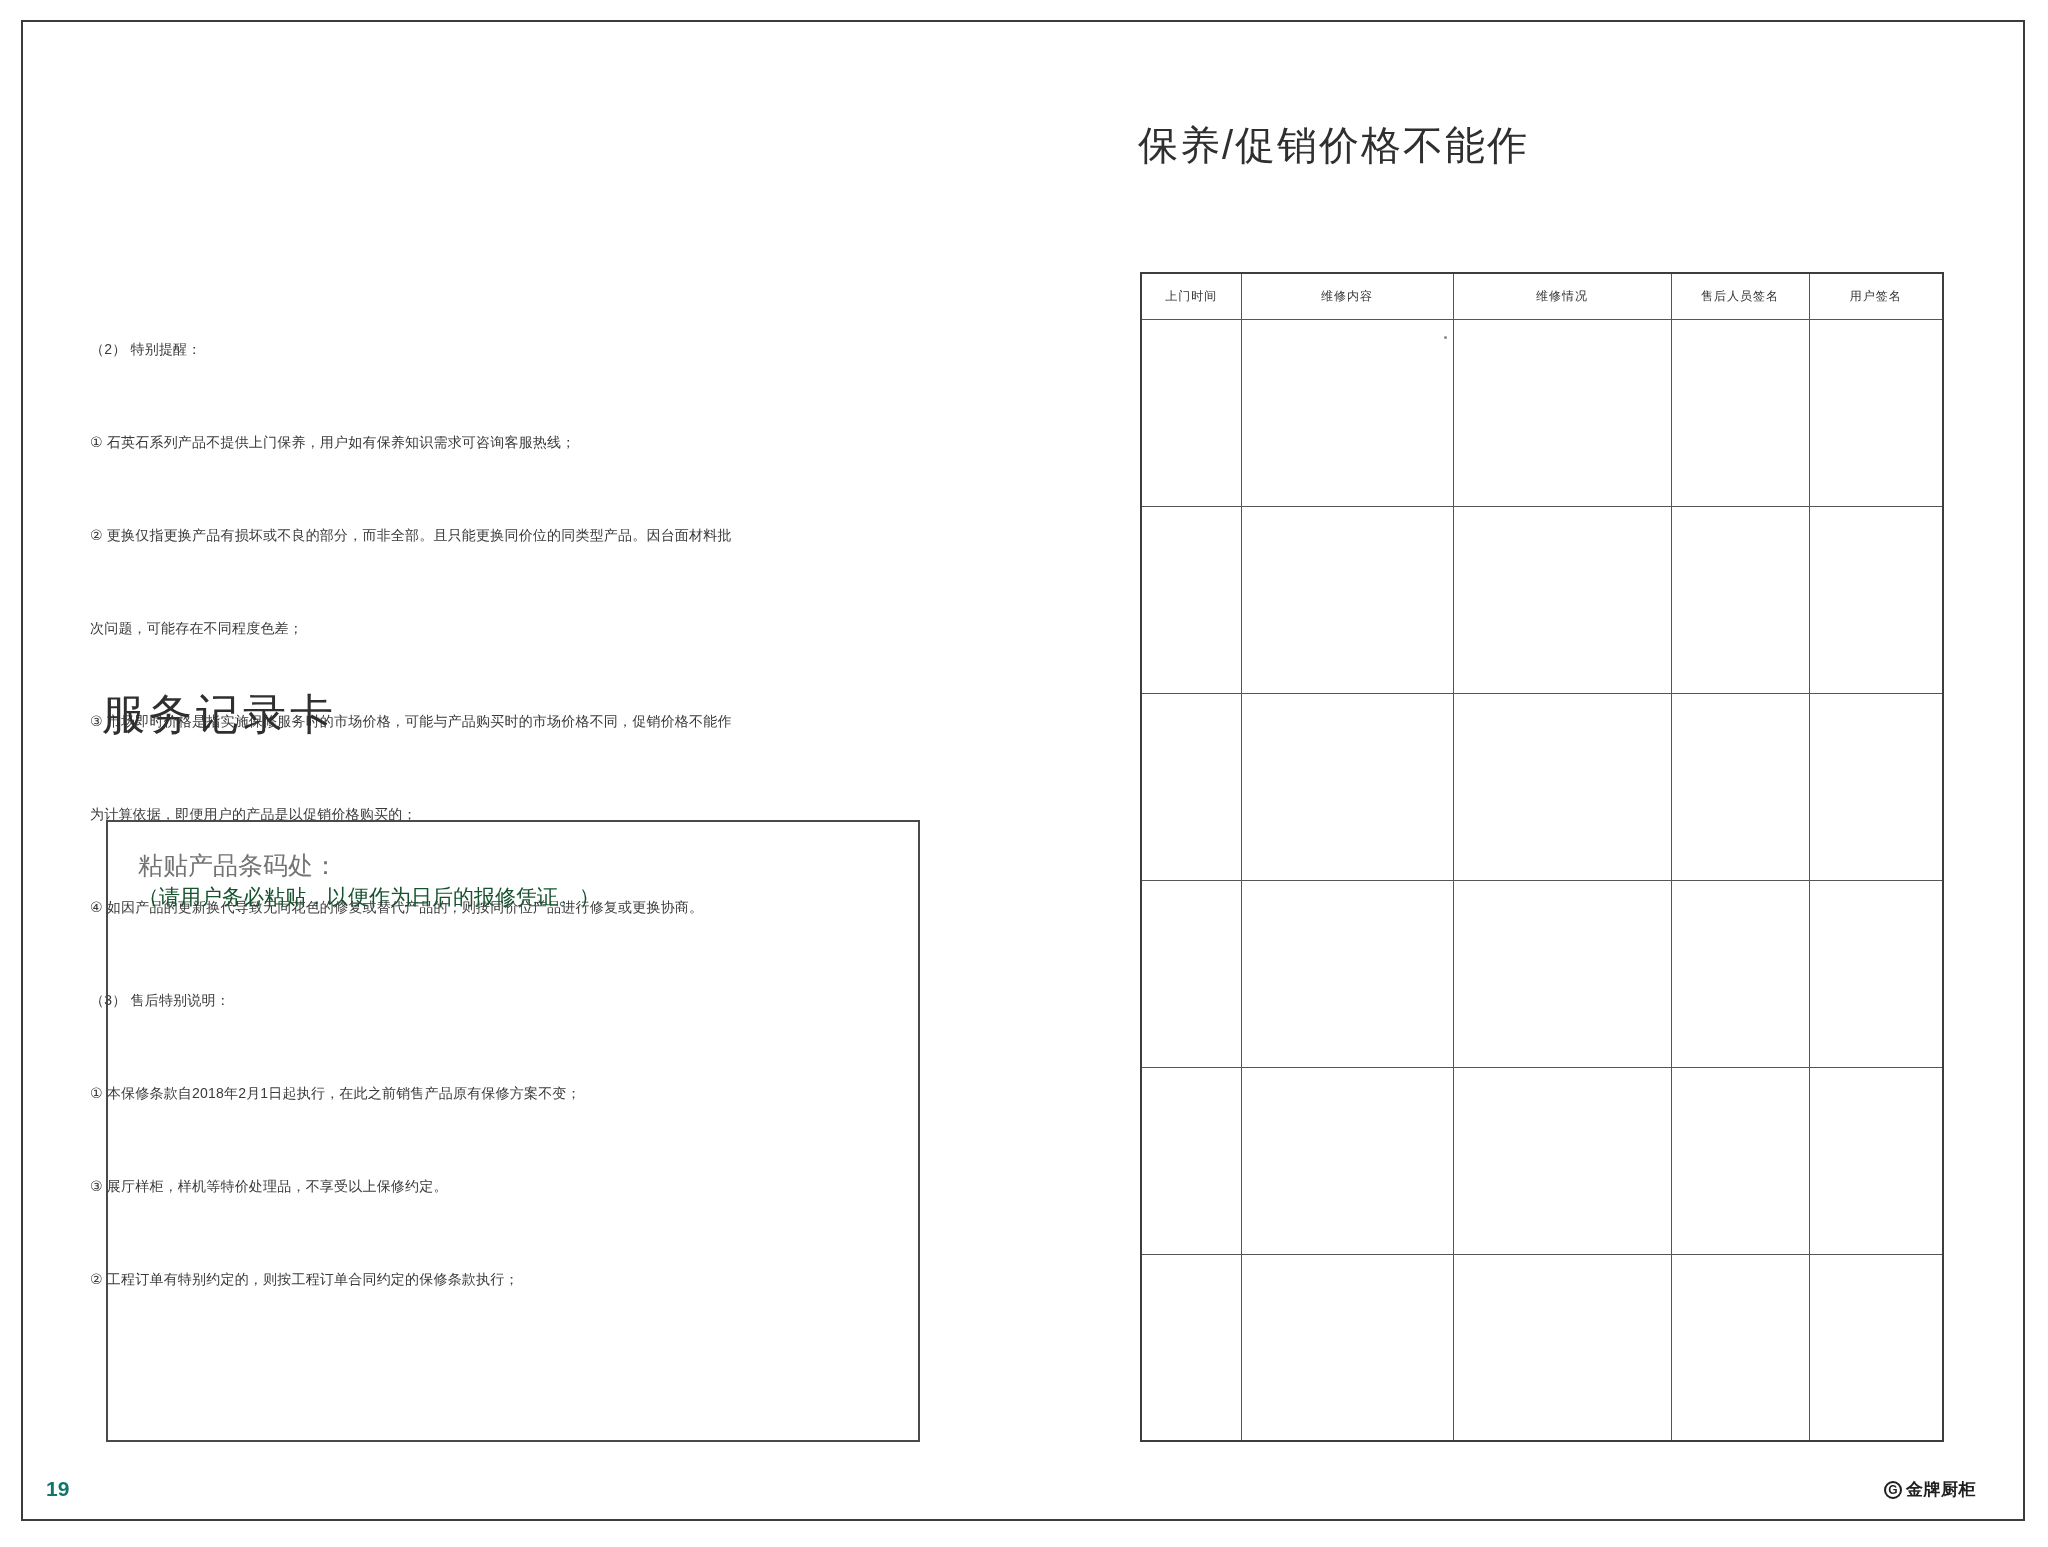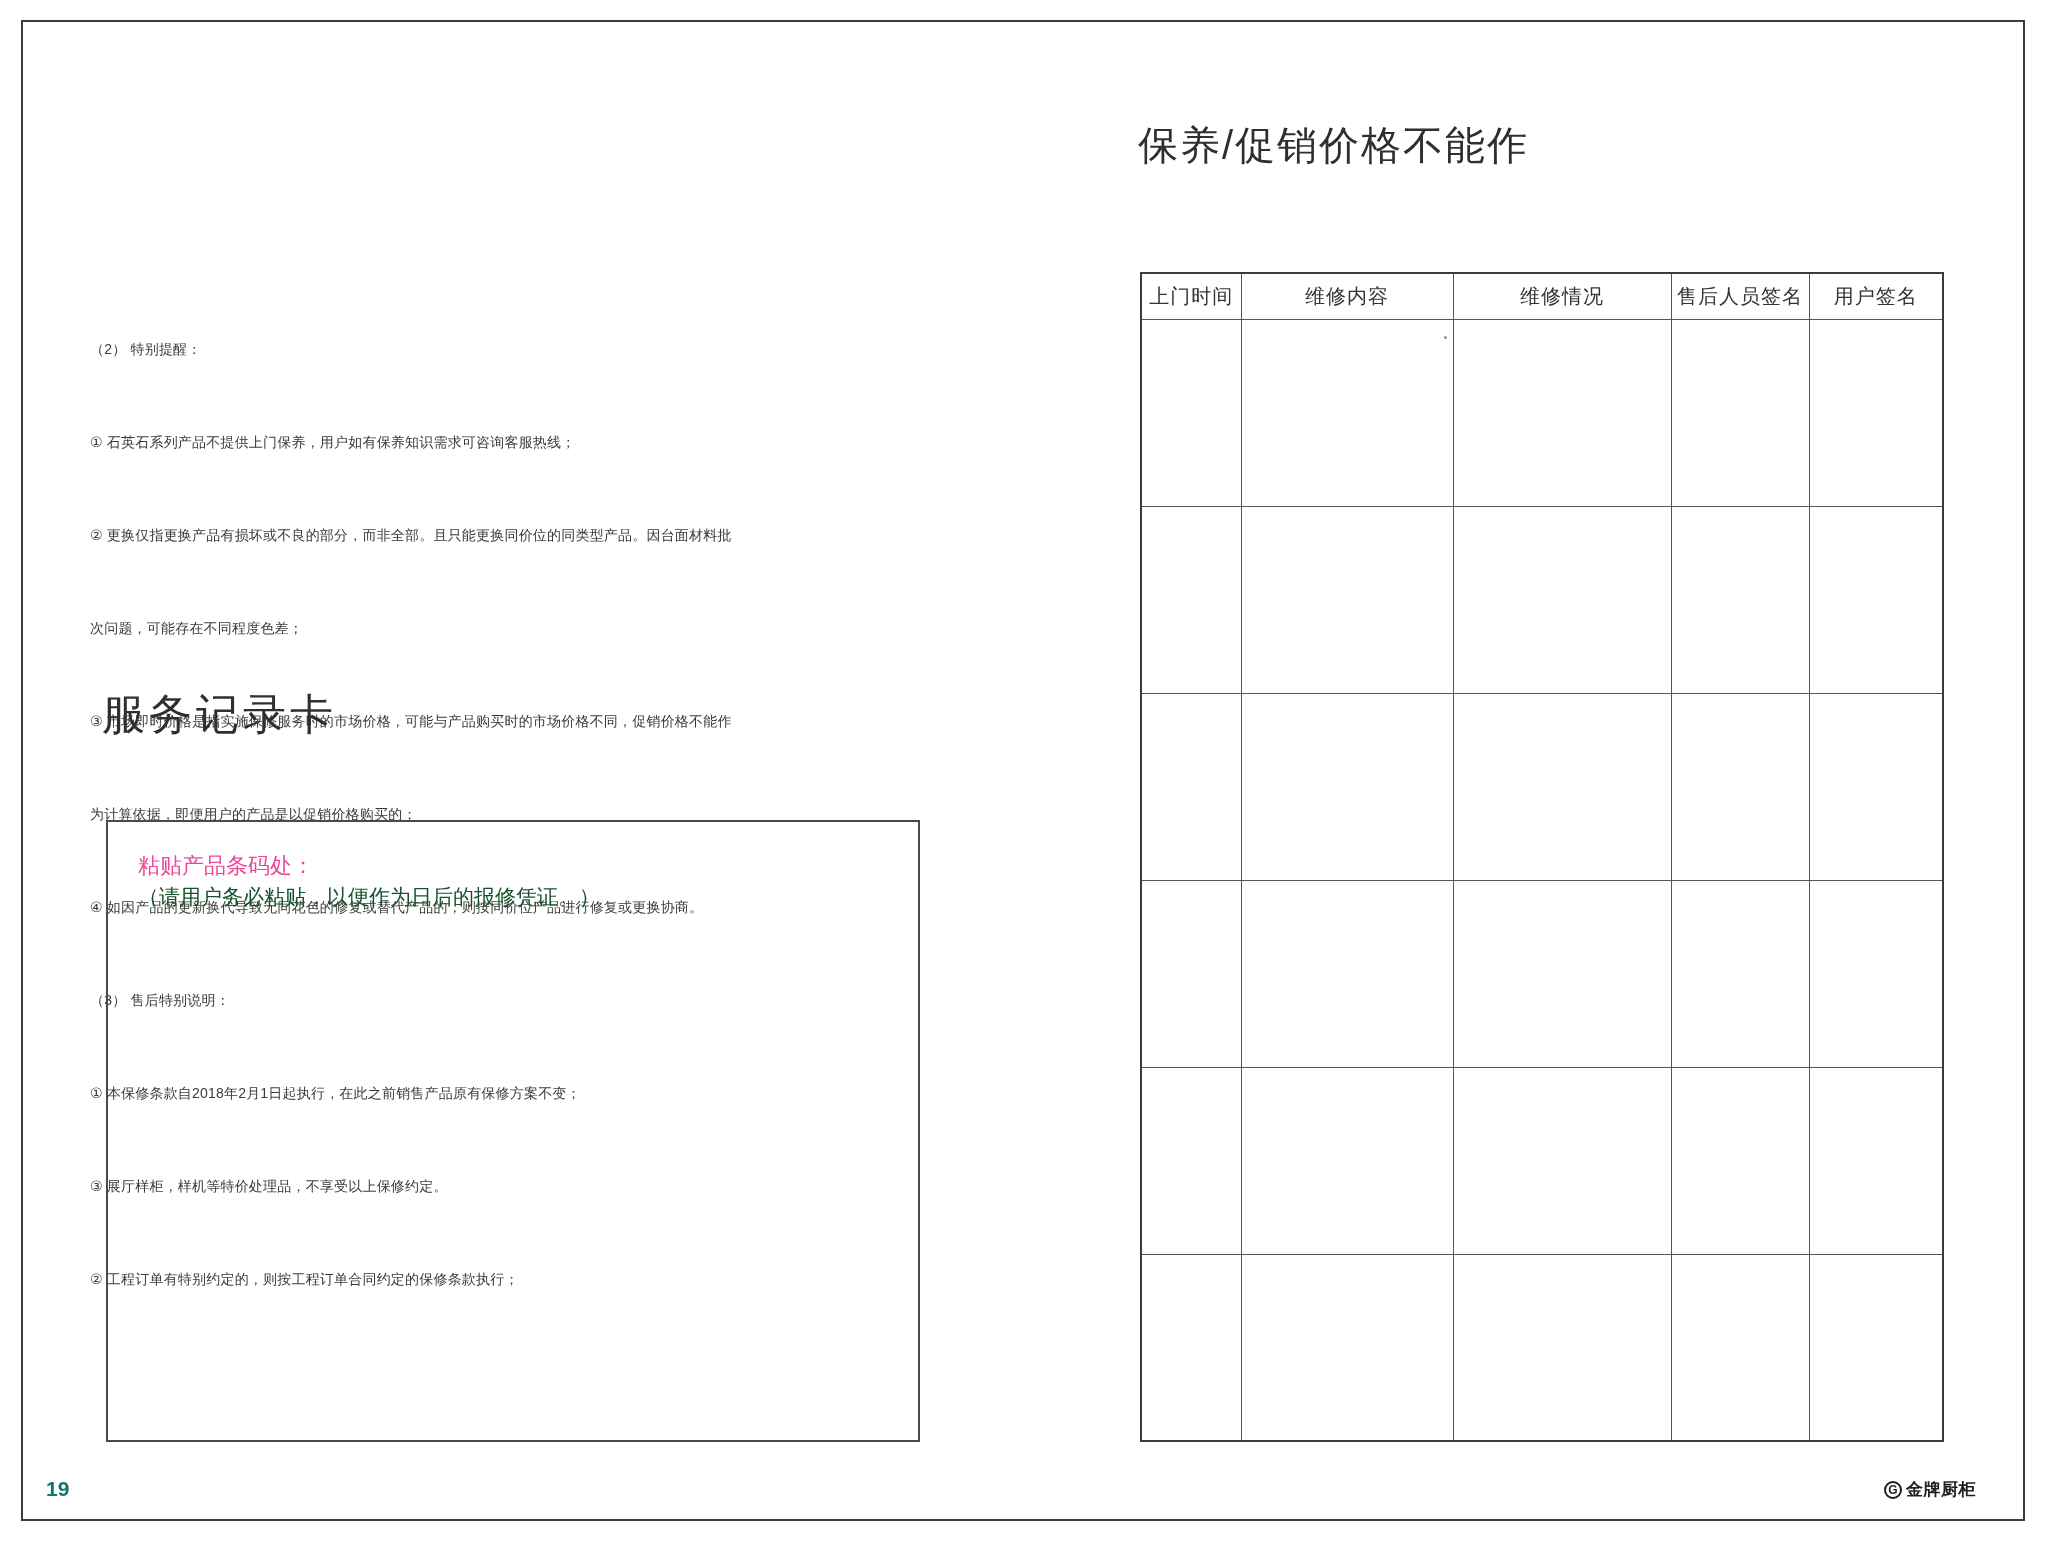--- a/index.html
+++ b/index.html
@@ -31,42 +31,42 @@
     font-size: 43px; letter-spacing: 4px; color: #2f2f2f;
     font-weight: 400;
   }
 
   .barcode-box {
     position: absolute; left: 106px; top: 820px;
     width: 814px; height: 622px;
     border: 2px solid #4a4a4a;
     padding: 28px 24px 0 30px;
   }
-  .barcode-line1 { font-size: 22px; line-height: 31px; color: #ec4899; white-space: pre; }
+  .barcode-line1 { font-size: 25px; line-height: 31px; color: #737373; white-space: pre; }
   .barcode-line2 { font-size: 21px; line-height: 31px; color: #14532d; white-space: pre; }
 
   
   .record-title {
     position: absolute; left: 1138px; top: 118px;
     font-size: 40px; letter-spacing: 2px; color: #2f2f2f;
     font-weight: 400;
   }
 
   table.service-table {
     position: absolute; left: 1140px; top: 272px;
     width: 802px; height: 1170px;
     border-collapse: collapse; table-layout: fixed;
     border: 2px solid #3d3d3d;
   }
   table.service-table th, table.service-table td {
     border: 1px solid #555555;
     font-weight: 400;
   }
   table.service-table th {
-    height: 46px; font-size: 20px; color: #333333;
+    height: 46px; font-size: 12px; color: #333333;
     vertical-align: middle; letter-spacing: 1px;
   }
   table.service-table td { height: 187px; }
 
   .speck {
     position: absolute; left: 1444px; top: 336px;
     width: 3px; height: 3px; background: #8a8a8a; border-radius: 50%;
   }
 
   

